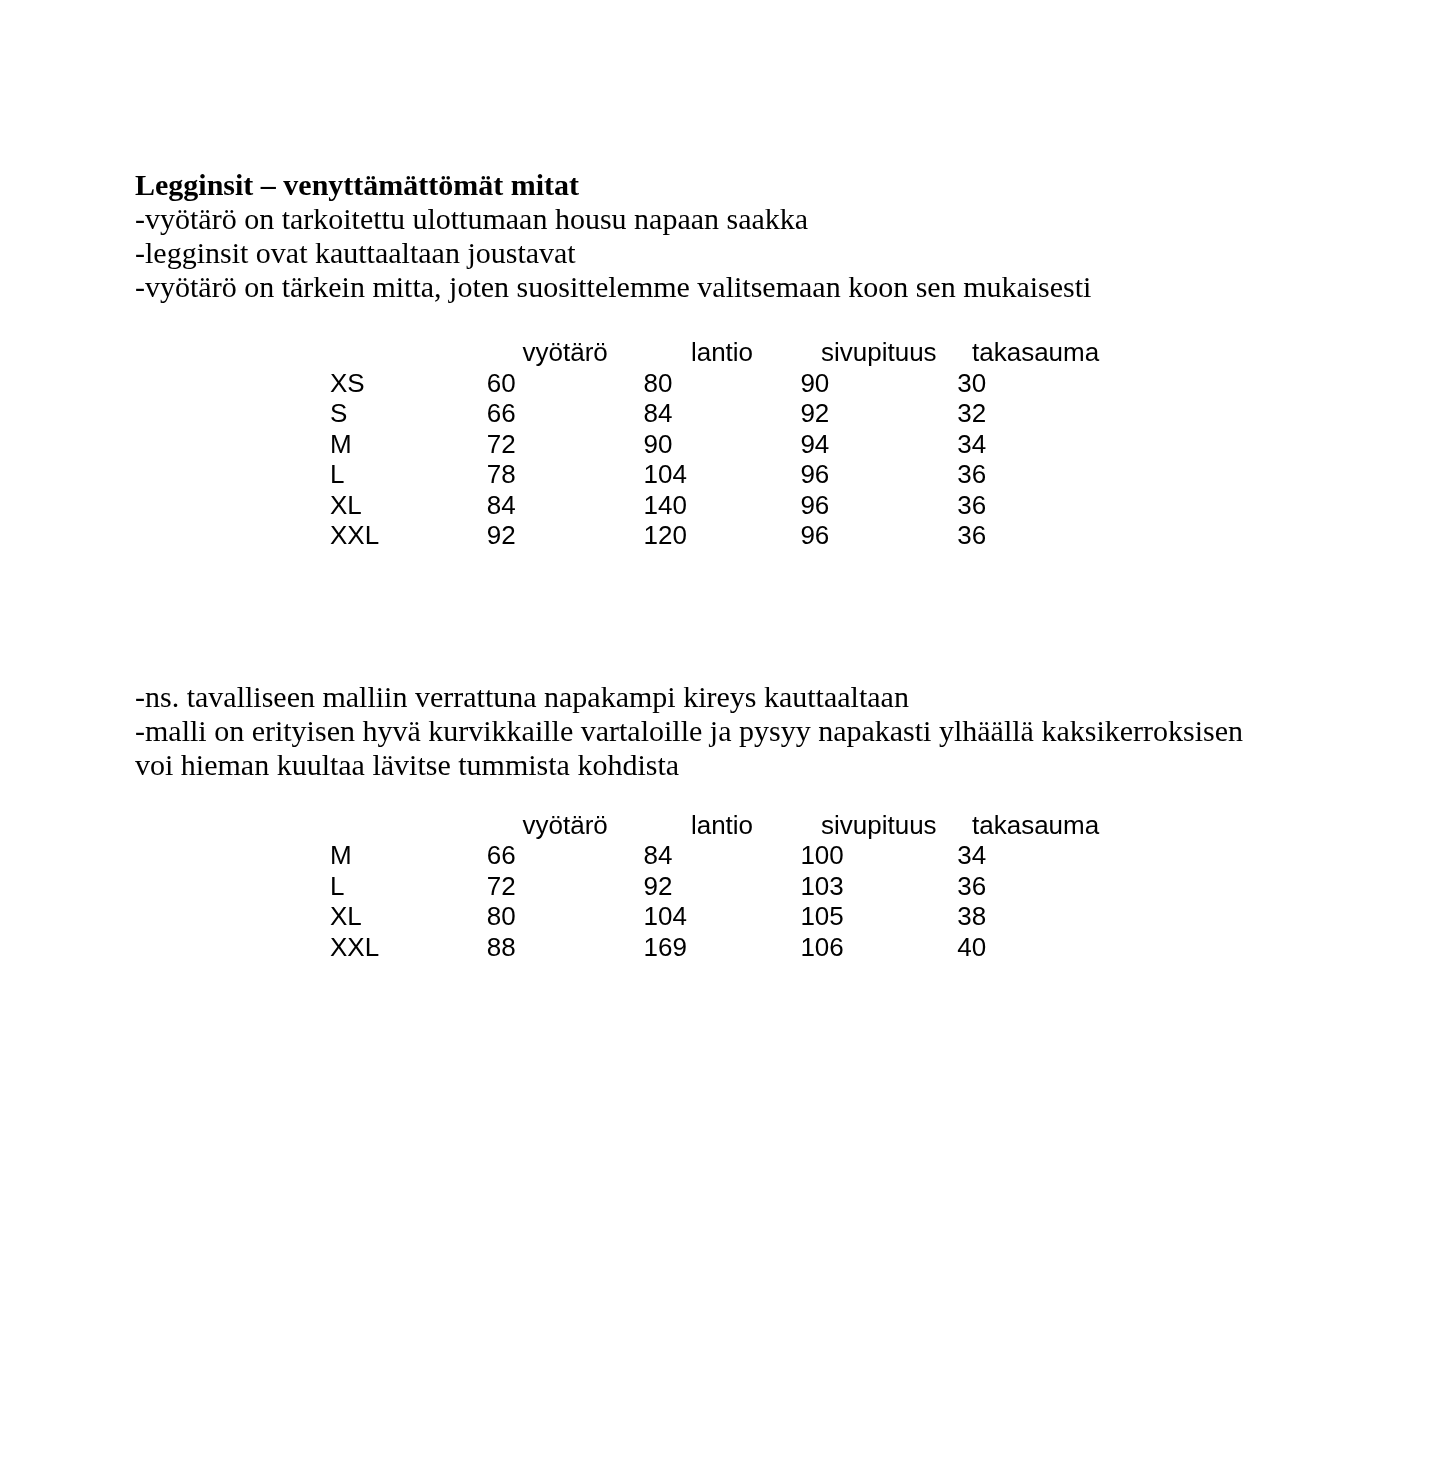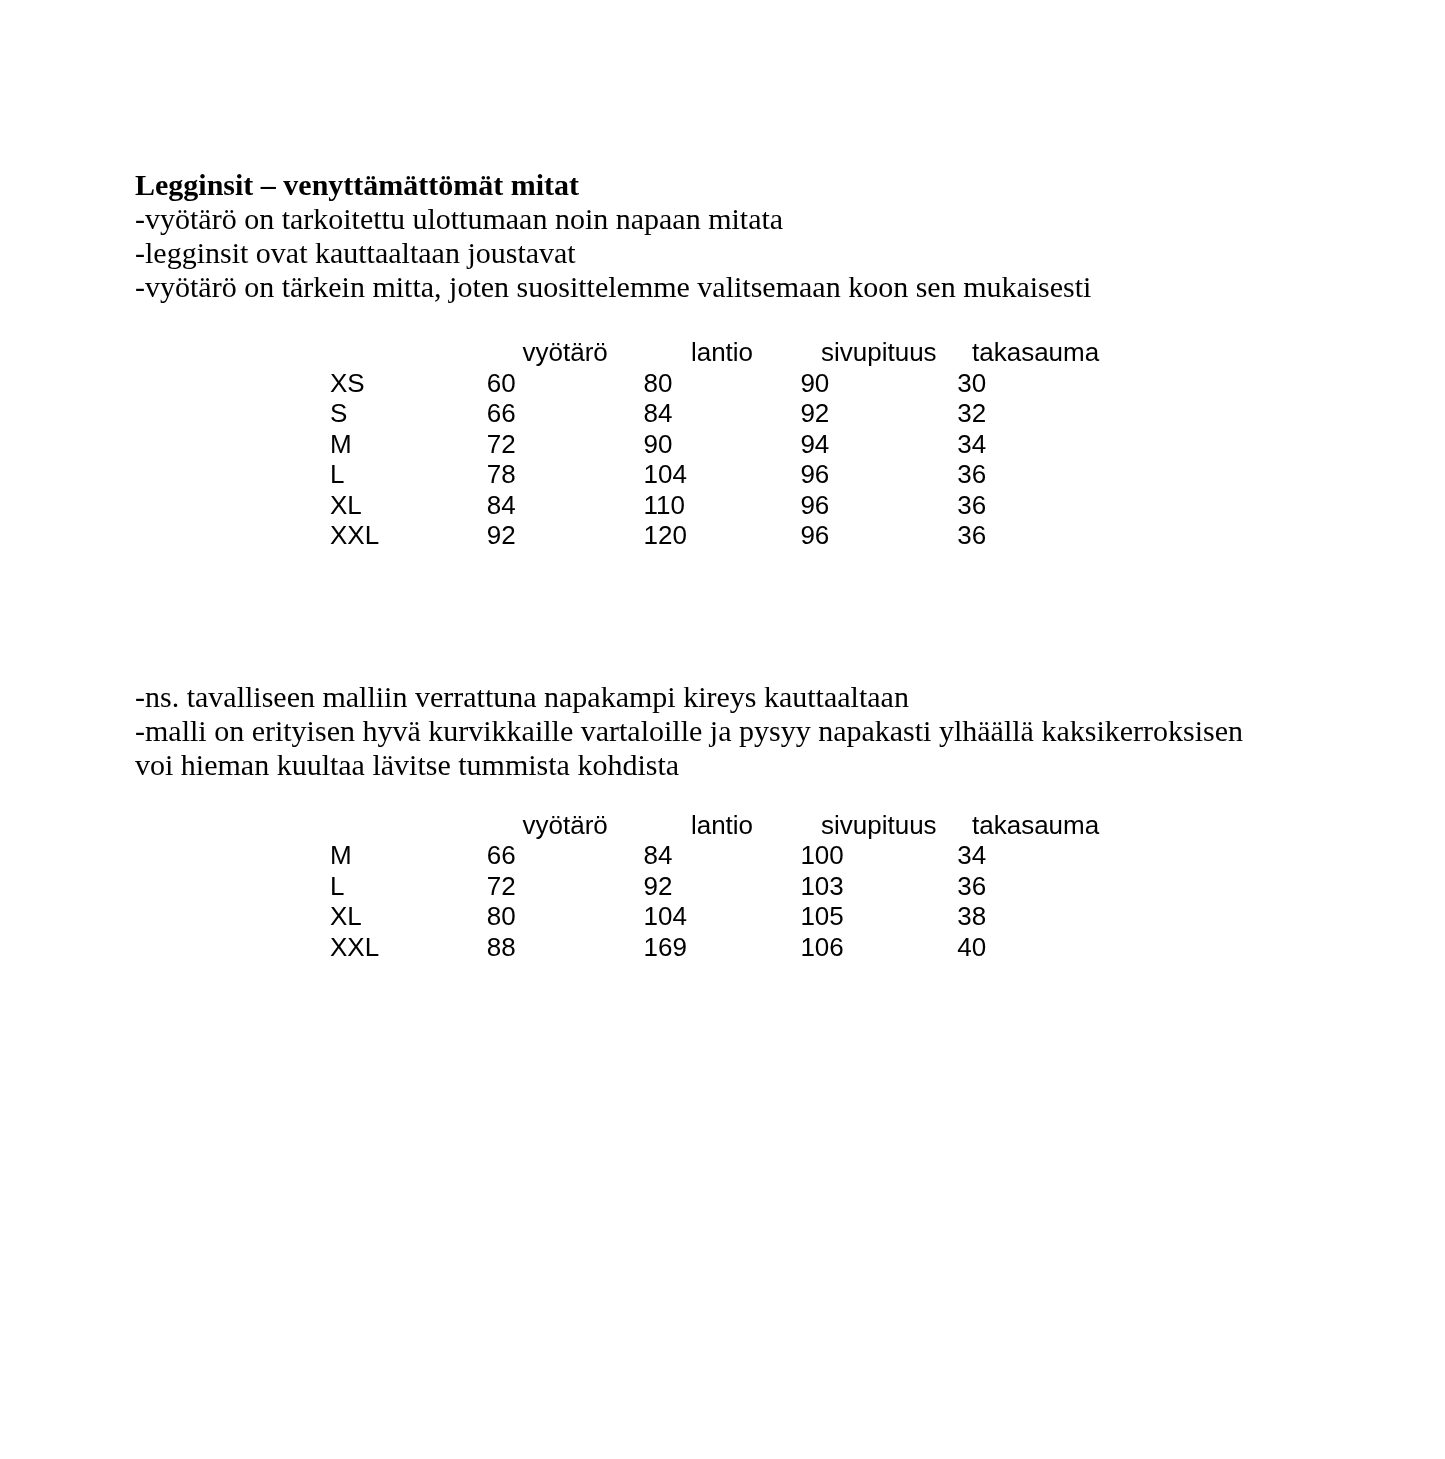--- a/index.html
+++ b/index.html
@@ -49,21 +49,21 @@
     margin-top: 28px;
   }
 </style>
 </head>
 <body>
 
 <div class="page">
 
   <section>
     <div class="section-heading">Legginsit – venyttämättömät mitat</div>
-    <div class="body-line">-vyötärö on tarkoitettu ulottumaan noin napaan mitata</div>
+    <div class="body-line">-vyötärö on tarkoitettu ulottumaan housu napaan saakka</div>
     <div class="body-line">-legginsit ovat kauttaaltaan joustavat</div>
     <div class="body-line">-vyötärö on tärkein mitta, joten suosittelemme valitsemaan koon sen mukaisesti</div>
 
     <table class="size-table">
       <thead>
         <tr>
           <th></th>
           <th>vyötärö</th>
           <th>lantio</th>
           <th>sivupituus</th>
@@ -95,21 +95,21 @@
         <tr>
           <td>L</td>
           <td>78</td>
           <td>104</td>
           <td>96</td>
           <td>36</td>
         </tr>
         <tr>
           <td>XL</td>
           <td>84</td>
-          <td>110</td>
+          <td>140</td>
           <td>96</td>
           <td>36</td>
         </tr>
         <tr>
           <td>XXL</td>
           <td>92</td>
           <td>120</td>
           <td>96</td>
           <td>36</td>
         </tr>

